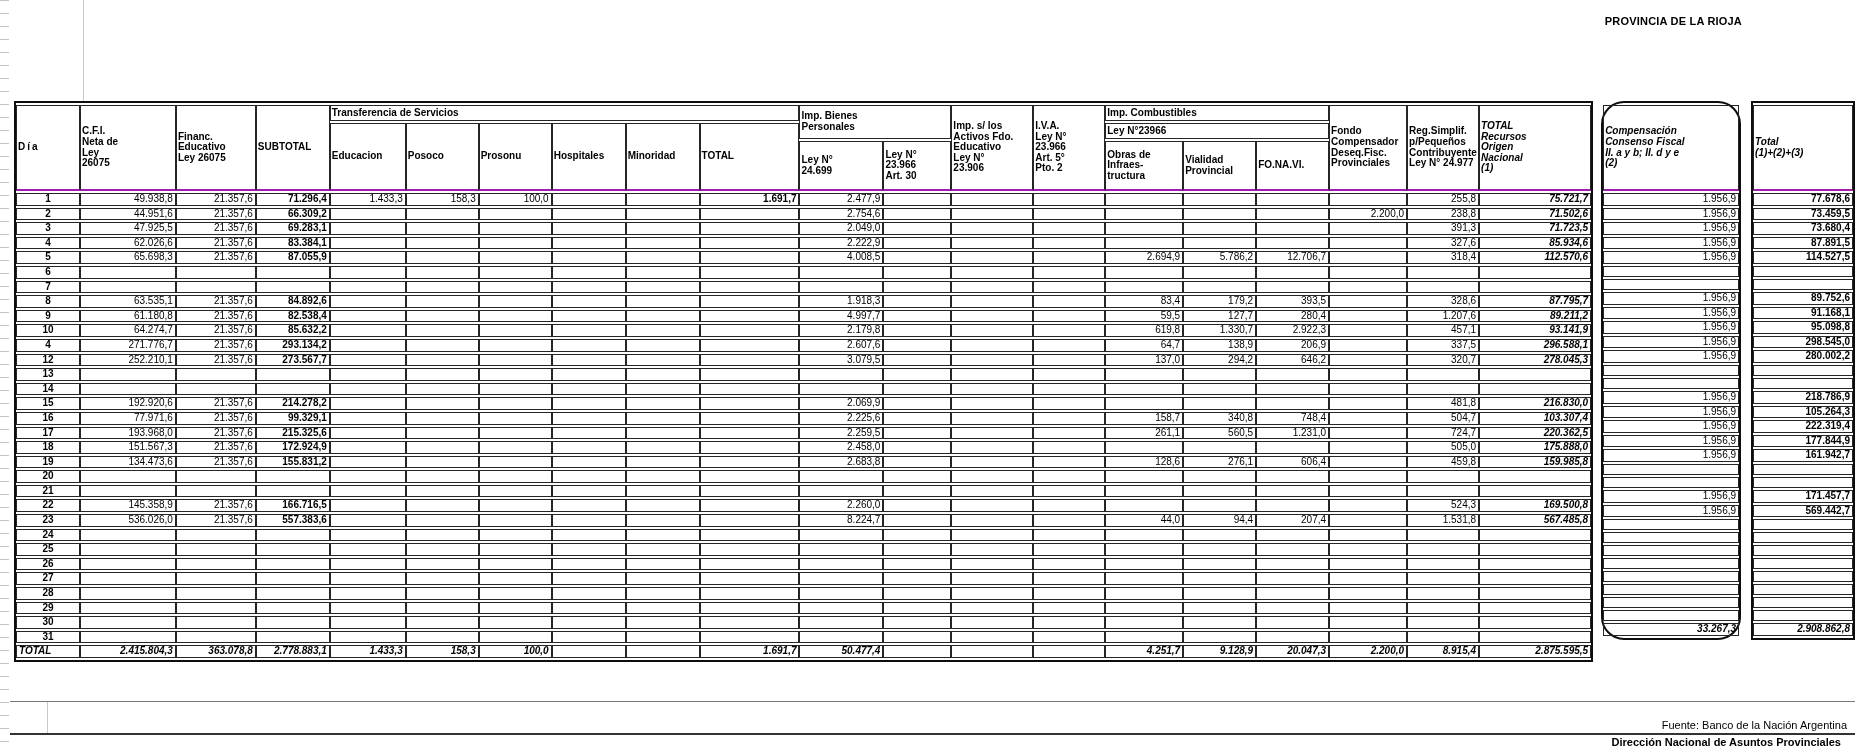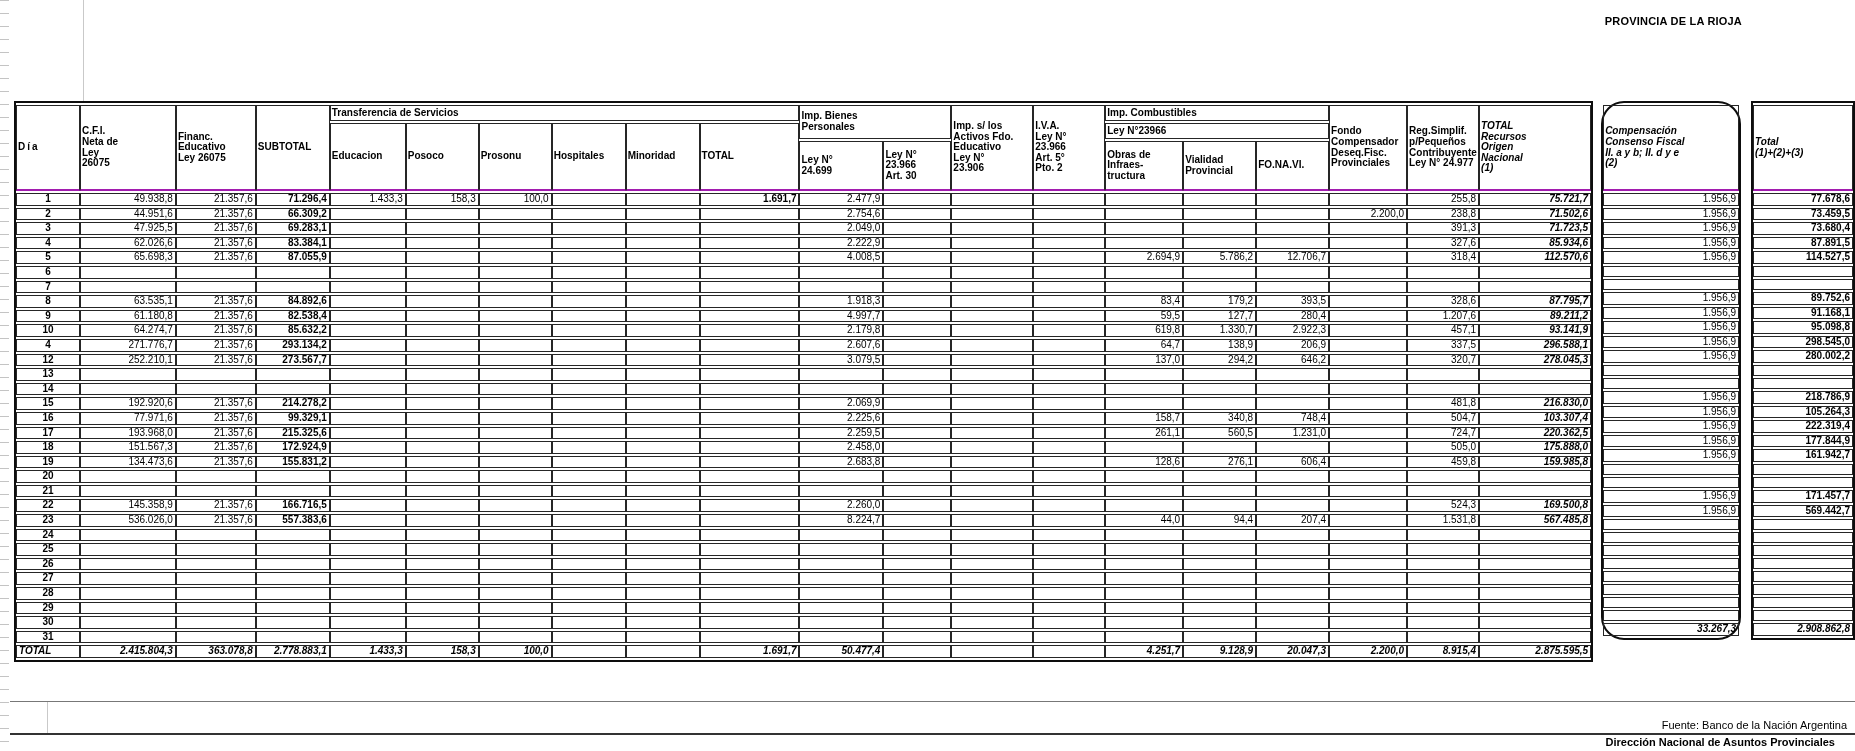--- a/index.html
+++ b/index.html
@@ -37,21 +37,21 @@
   td.num{text-align:right;}
   td.c-dia{text-align:center;font-weight:bold;}
   td.c-bold{font-weight:bold;}
   td.c-totrec{font-weight:bold;font-style:italic;}
   tr.total-row td{font-weight:bold;font-style:italic;}
   tr.total-row td.c-dia{text-align:left;}
   th.dia-h{letter-spacing:2px;}
 
   
   .footer-src{position:absolute;right:8px;top:719px;font-size:11px;}
-  .footer-dir{position:absolute;right:20px;top:736px;font-size:11px;font-weight:bold;}
+  .footer-dir{position:absolute;right:14px;top:736px;font-size:11px;font-weight:bold;}
 </style>
 </head>
 <body>
 
 <div class="edge-strip"></div>
 <div class="vline" style="left:83px;top:0;height:101px;"></div>
 <div class="vline" style="left:47px;top:701px;height:33px;"></div>
 <div class="hline" style="top:701px;height:1px;background:#777;"></div>
 <div class="hline" style="top:733px;height:2px;background:#333;"></div>
 

